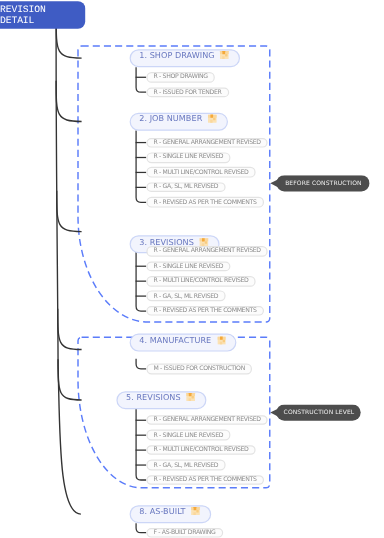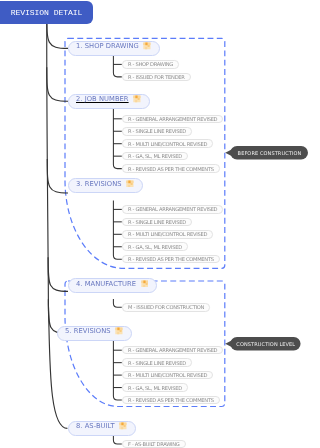--- a/index.html
+++ b/index.html
@@ -2,29 +2,29 @@
 <html><head>
 <meta charset="utf-8">
 <style>
   html,body{margin:0;padding:0;}
   body{width:310px;height:448px;background:#ffffff;overflow:hidden;
        font-family:"Liberation Sans","DejaVu Sans",sans-serif;
        -webkit-font-smoothing:antialiased;}
   #stage{position:relative;width:310px;height:448px;}
   svg#wires{position:absolute;left:0;top:0;width:310px;height:448px;overflow:visible;}
 
-  .hdr{position:absolute;left:0;top:1px;height:23px;width:93px;
+  .hdr{position:absolute;left:0;top:1px;height:23px;width:71px;
        background:#3f5cc4;border-radius:0 6px 6px 0;
        display:flex;align-items:center;justify-content:center;}
   .hdr span{color:#fff;font-family:"Liberation Mono","DejaVu Sans Mono",monospace;
        font-size:8.1px;letter-spacing:-0.1px;font-weight:400;}
 
   .node{position:absolute;box-sizing:border-box;height:15px;
         background:#f2f4fd;border:1px solid #ccd6f7;border-radius:8px;
-        display:flex;align-items:center;padding:0 8px 4px 7px;white-space:nowrap;}
+        display:flex;align-items:center;padding:0 8px 4px 7px;white-space:nowrap;margin-left:40px;}
   .node .lbl{color:#6a79c0;font-family:"DejaVu Sans",sans-serif;
         font-size:6.75px;letter-spacing:0.04px;}
   .node .ico{margin-left:4.6px;width:7.8px;height:7.8px;display:inline-block;line-height:0;}
 
   .leaf{position:absolute;box-sizing:border-box;height:8.6px;
         background:#fcfcfc;border:0.8px solid #e3e3e3;border-radius:4.3px;
         display:flex;align-items:center;padding:0 5.1px;white-space:nowrap;}
   .leaf span{color:#8d8d8d;font-family:"DejaVu Sans",sans-serif;
         font-size:5.15px;letter-spacing:-0.28px;}
 
@@ -83,21 +83,21 @@
             <rect x="9.4" y="6.3" width="4.1" height="4.2" rx="0.5" fill="#f9cc80"></rect>
             <rect x="4.4" y="9.8" width="4.2" height="5" rx="0.5" fill="#fad79c"></rect>
           </svg></span>
       </div>
       <div class="leaf" style="left:121.8px;top:60.10000000000001px;">
         <span>R - SHOP DRAWING</span>
       </div>
       <div class="leaf" style="left:121.8px;top:72.55000000000001px;">
         <span>R - ISSUED FOR TENDER</span>
       </div>
-      <div class="node" style="left:68px;top:93.7px;text-decoration:underline;">
+      <div class="node" style="left:68px;top:93.7px;">
         <span class="lbl">2. JOB NUMBER</span>
         <span class="ico"><svg viewBox="0 0 16 16" width="7.8" height="7.8" xmlns="http://www.w3.org/2000/svg">
             <rect x="0.6" y="1.2" width="14.8" height="13.6" rx="0.6" fill="#fbe2b4"></rect>
             <rect x="0.6" y="1.2" width="14.8" height="5.1" rx="0.4" fill="#fad79c"></rect>
             <rect x="4.8" y="0.9" width="4.6" height="5.6" rx="0.4" fill="#f5a93a"></rect>
             <rect x="9.4" y="6.3" width="4.1" height="4.2" rx="0.5" fill="#f9cc80"></rect>
             <rect x="4.4" y="9.8" width="4.2" height="5" rx="0.5" fill="#fad79c"></rect>
           </svg></span>
       </div>
       <div class="leaf" style="left:121.8px;top:114.5px;">
@@ -108,21 +108,21 @@
       </div>
       <div class="leaf" style="left:121.8px;top:139.39999999999998px;">
         <span>R - MULTI LINE/CONTROL REVISED</span>
       </div>
       <div class="leaf" style="left:121.8px;top:151.84999999999997px;">
         <span>R - GA, SL, ML REVISED</span>
       </div>
       <div class="leaf" style="left:121.8px;top:164.29999999999998px;">
         <span>R - REVISED AS PER THE COMMENTS</span>
       </div>
-      <div class="node" style="left:68px;top:178px;">
+      <div class="node" style="left:68px;top:196px;">
         <span class="lbl">3. REVISIONS</span>
         <span class="ico"><svg viewBox="0 0 16 16" width="7.8" height="7.8" xmlns="http://www.w3.org/2000/svg">
             <rect x="0.6" y="1.2" width="14.8" height="13.6" rx="0.6" fill="#fbe2b4"></rect>
             <rect x="0.6" y="1.2" width="14.8" height="5.1" rx="0.4" fill="#fad79c"></rect>
             <rect x="4.8" y="0.9" width="4.6" height="5.6" rx="0.4" fill="#f5a93a"></rect>
             <rect x="9.4" y="6.3" width="4.1" height="4.2" rx="0.5" fill="#f9cc80"></rect>
             <rect x="4.4" y="9.8" width="4.2" height="5" rx="0.5" fill="#fad79c"></rect>
           </svg></span>
       </div>
       <div class="leaf" style="left:121.8px;top:205.1px;">

